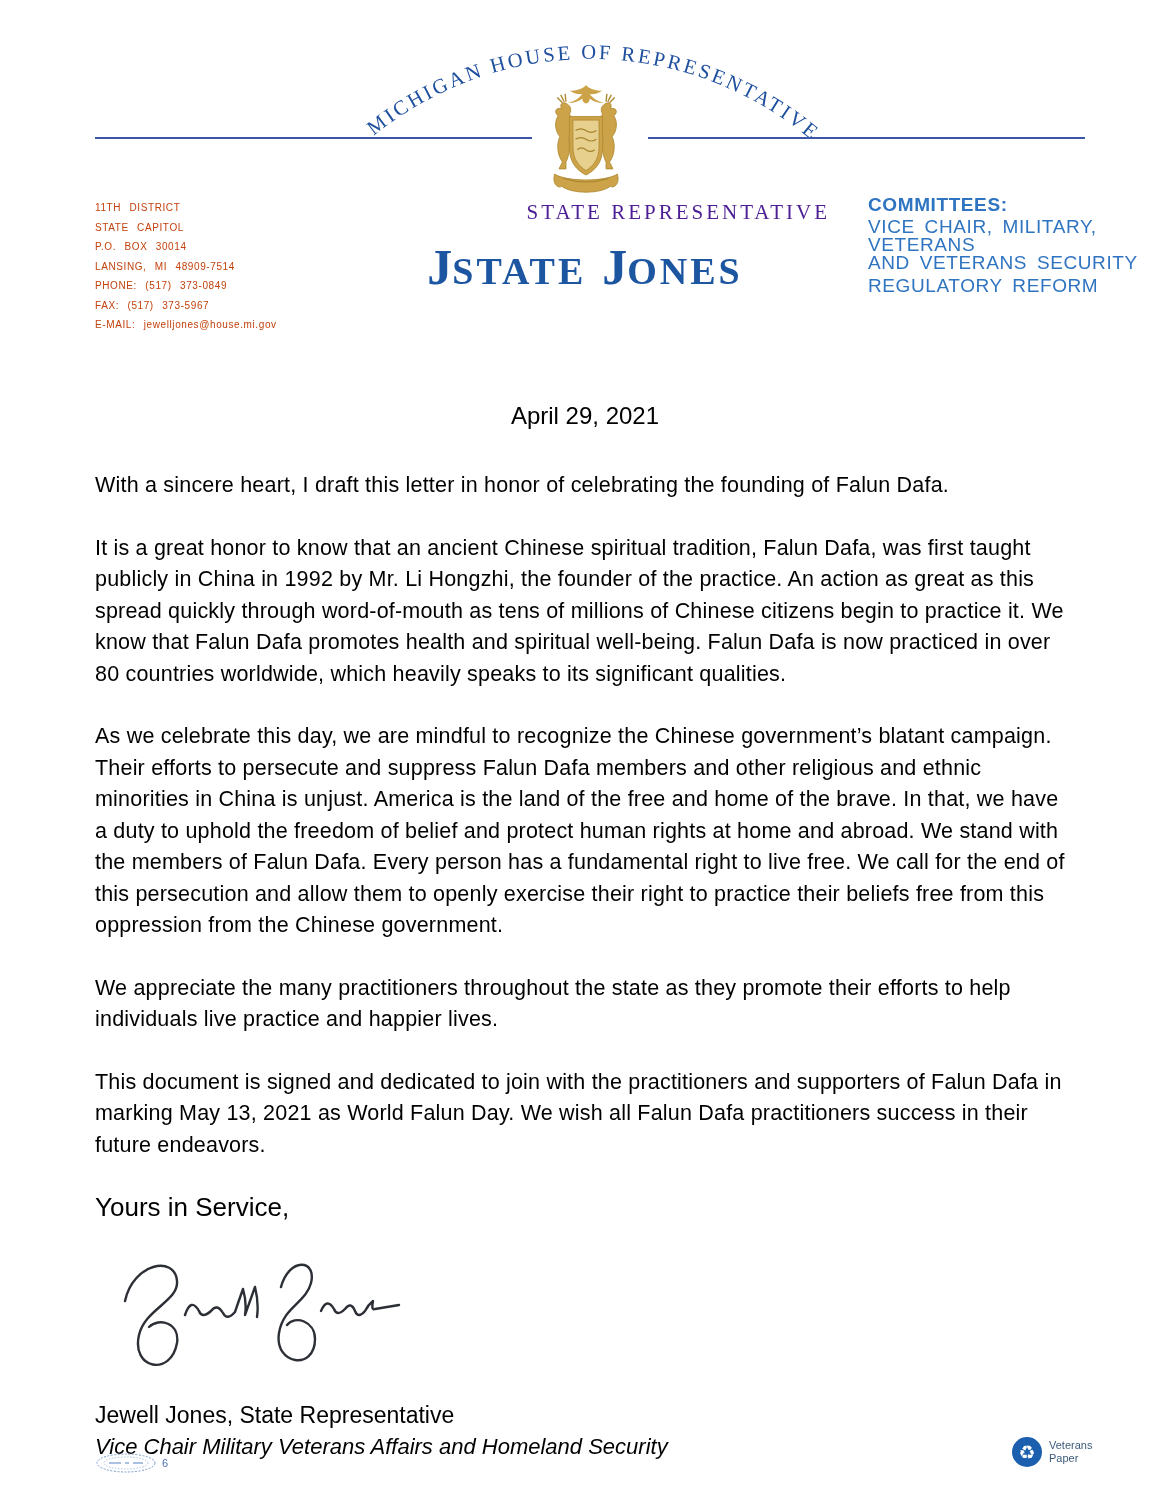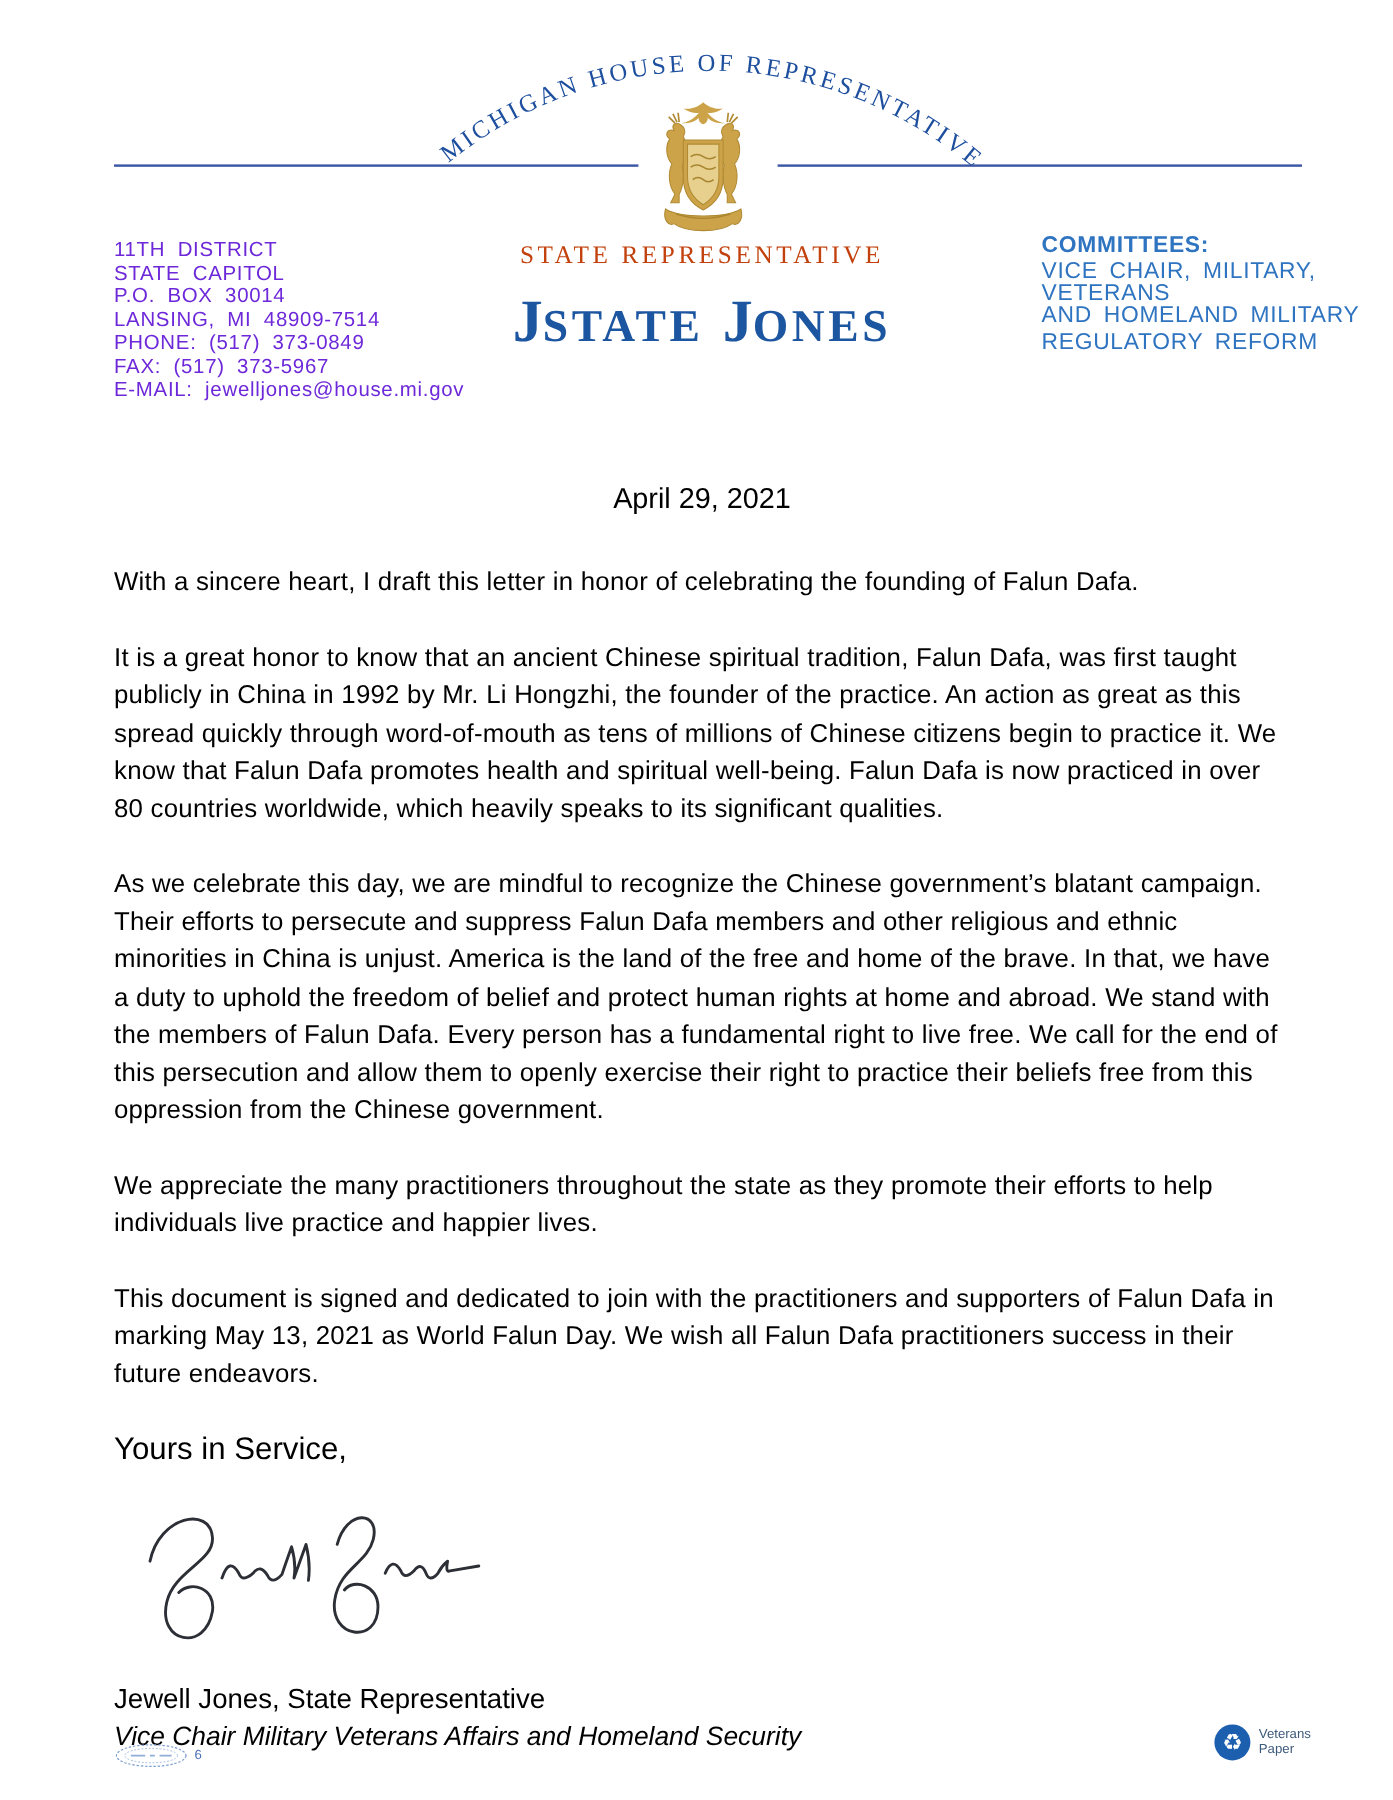--- a/index.html
+++ b/index.html
@@ -34,35 +34,35 @@
   .rule-right { left: 648px; width: 437px; }
   .emblem-svg {
     position: absolute;
     left: 531px; top: 80px;
     width: 110px; height: 122px;
   }
 
   .contact-block {
     position: absolute;
     left: 95px; top: 198px;
-    font-size: 17px;
+    font-size: 10px;
     line-height: 19.5px;
-    color: #6d28d9;
+    color: #c2410c;
     letter-spacing: 0.6px;
     word-spacing: 5px;
   }
   .center-title {
     position: absolute;
     left: 340px; top: 200px;
     width: 490px;
-    text-align: center;
+    text-align: right;
     font-family: "Liberation Serif", serif;
     font-size: 21px;
     letter-spacing: 3px;
-    color: #c2410c;
+    color: #4c1d95;
   }
   .rep-name {
     position: absolute;
     left: 290px; top: 238px;
     width: 590px;
     text-align: center;
     font-family: "Liberation Serif", serif;
     font-weight: bold;
     color: #1c55a0;
     white-space: nowrap;
@@ -200,21 +200,21 @@
   </div>
 
   <div class="center-title">STATE REPRESENTATIVE</div>
   <div class="rep-name">
     <span class="cap">J</span><span class="rest">STATE</span><span class="gap"></span><span class="cap">J</span><span class="rest">ONES</span>
   </div>
 
   <div class="committees-block">
     <div class="committees-heading">COMMITTEES:</div>
     <div>VICE CHAIR, MILITARY, VETERANS</div>
-    <div>AND HOMELAND MILITARY</div>
+    <div>AND VETERANS SECURITY</div>
     <div class="committee-extra">REGULATORY REFORM</div>
   </div>
 
   <div class="letter-body hand">
     <div class="date-line">April 29, 2021</div>
     <p class="para">With a sincere heart, I draft this letter in honor of celebrating the founding of Falun Dafa.</p>
     <p class="para">It is a great honor to know that an ancient Chinese spiritual tradition, Falun Dafa, was first taught publicly in China in 1992 by Mr. Li Hongzhi, the founder of the practice. An action as great as this spread quickly through word-of-mouth as tens of millions of Chinese citizens begin to practice it. We know that Falun Dafa promotes health and spiritual well-being. Falun Dafa is now practiced in over 80 countries worldwide, which heavily speaks to its significant qualities.</p>
     <p class="para">As we celebrate this day, we are mindful to recognize the Chinese government’s blatant campaign. Their efforts to persecute and suppress Falun Dafa members and other religious and ethnic minorities in China is unjust. America is the land of the free and home of the brave. In that, we have a duty to uphold the freedom of belief and protect human rights at home and abroad. We stand with the members of Falun Dafa. Every person has a fundamental right to live free. We call for the end of this persecution and allow them to openly exercise their right to practice their beliefs free from this oppression from the Chinese government.</p>
     <p class="para">We appreciate the many practitioners throughout the state as they promote their efforts to help individuals live practice and happier lives.</p>
     <p class="para">This document is signed and dedicated to join with the practitioners and supporters of Falun Dafa in marking May 13, 2021 as World Falun Day. We wish all Falun Dafa practitioners success in their future endeavors.</p>

